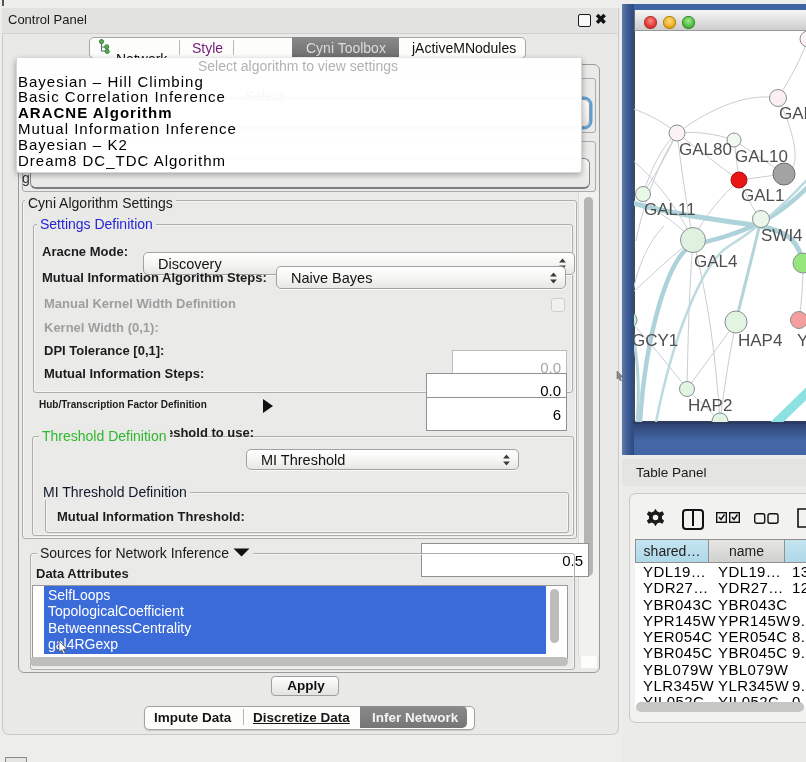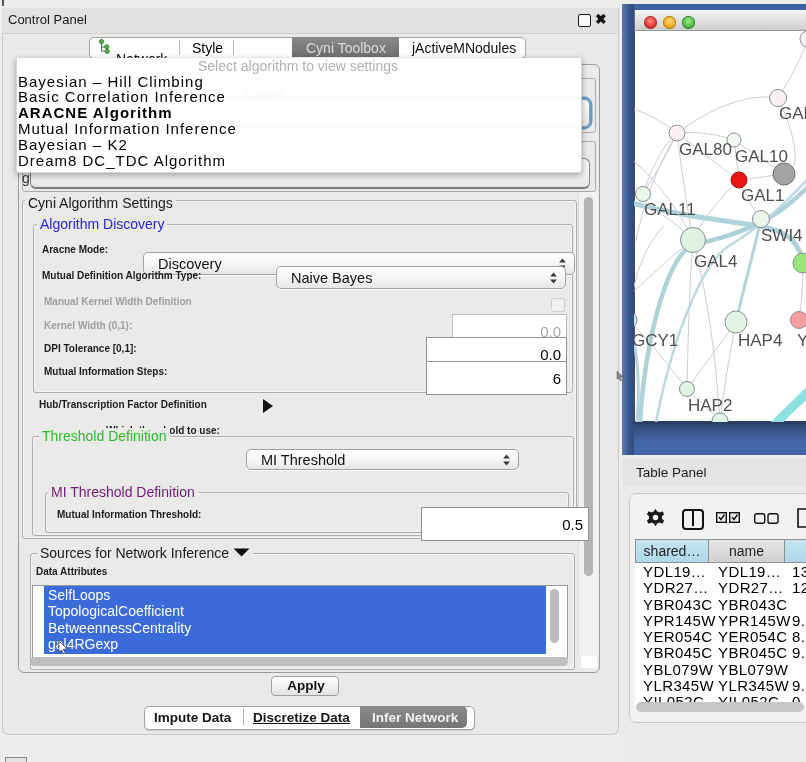--- a/index.html
+++ b/index.html
@@ -1,29 +1,29 @@
 <!DOCTYPE html>
 <html><head>
 <meta charset="utf-8">
 <style>
   html,body{margin:0;padding:0;}
   body{width:806px;height:762px;position:relative;overflow:hidden;
        background:#ededeb;font-family:"Liberation Sans",sans-serif;}
   .abs{position:absolute;}
-  .lbl{position:absolute;font-size:10px;font-weight:bold;color:#1c1c1c;white-space:nowrap;}
+  .lbl{position:absolute;font-size:13px;font-weight:bold;color:#1c1c1c;white-space:nowrap;}
   .dis{color:#9e9e9e;}
   .grp{position:absolute;border:1px solid #adadab;border-radius:3px;box-shadow:inset 0 0 0 1px rgba(255,255,255,.5);}
   .gt{position:absolute;font-size:14px;background:#e9e9e7;padding:0 3px;white-space:nowrap;z-index:3;}
   .combo{position:absolute;border:1px solid #a2a2a0;border-radius:5px;
          background:linear-gradient(#ffffff,#f4f4f2 55%,#e7e7e5);
          box-shadow:0 1px 0 rgba(255,255,255,.8);}
   .combo .tx{position:absolute;left:14px;top:50%;transform:translateY(-50%);font-size:14.5px;color:#111;}
   .updn{position:absolute;right:7px;top:50%;transform:translateY(-50%);width:9px;height:12px;}
   .fld{position:absolute;border:1px solid #919191;background:#fff;font-size:15px;color:#000;
-       text-align:right;box-sizing:border-box;padding:16px 5px;display:flex;align-items:center;justify-content:flex-end;}
+       text-align:right;box-sizing:border-box;padding:16px 5px;display:flex;align-items:center;justify-content:flex-end;margin-top:36px;}
 </style>
 </head>
 <body>
 
 <div class="abs" style="left:2px;top:8px;width:615px;height:726px;background:#e9e9e7;
      border:1px solid #c9c9c7;border-top:none;border-radius:0 0 7px 7px;"></div>
 
 <div class="abs" style="left:2px;top:8px;width:615px;height:25px;background:#e2e2e0;
      border-bottom:1px solid #cfcfcd;"></div>
 <div class="abs" style="left:8px;top:12px;font-size:13px;color:#1a1a1a;">Control Panel</div>
@@ -45,31 +45,31 @@
 <div class="abs" style="left:22px;top:170px;font-size:14px;color:#333;">g</div>
 
 <div class="abs" style="left:578px;top:192px;width:20px;height:464px;background:#f1f1ef;border-left:1px solid #d8d8d6;"></div>
 <div class="abs" style="left:584px;top:197px;width:9px;height:379px;background:#b5b5b3;border-radius:4.5px;"></div>
 <div class="abs" style="left:581px;top:656px;width:16px;height:12px;background:#fdfdfb;"></div>
 
 <div class="grp" style="left:22px;top:200px;width:553px;height:337px;"></div>
 <div class="gt" style="left:25px;top:195px;color:#1a1a1a;">Cyni Algorithm Settings</div>
 
 <div class="grp" style="left:33px;top:224px;width:538px;height:167px;"></div>
-<div class="gt" style="left:37px;top:216px;color:#2525d6;">Algorithm Discovery</div>
+<div class="gt" style="left:37px;top:216px;color:#2525d6;">Settings Definition</div>
 
 <div class="lbl" style="left:42px;top:244px;">Aracne Mode:</div>
 <div class="combo" style="left:143px;top:240px;width:430px;height:21px;margin-top:12px;">
   <span class="tx">Discovery</span>
   <svg class="updn" viewBox="0 0 9 12">
       <path d="M1.1 4.4 L4.5 0.6 L7.9 4.4 Z M1.1 7.6 L4.5 11.4 L7.9 7.6 Z" fill="#3a3a3a"></path>
     </svg>
 </div>
 
-<div class="lbl" style="left:42px;top:270px;">Mutual Definition Algorithm Type:</div>
+<div class="lbl" style="left:42px;top:270px;">Mutual Information Algorithm Steps:</div>
 <div class="combo" style="left:276px;top:266px;width:288px;height:21px;">
   <span class="tx">Naive Bayes</span>
   <svg class="updn" viewBox="0 0 9 12">
       <path d="M1.1 4.4 L4.5 0.6 L7.9 4.4 Z M1.1 7.6 L4.5 11.4 L7.9 7.6 Z" fill="#3a3a3a"></path>
     </svg>
 </div>
 
 <div class="lbl dis" style="left:44px;top:296px;">Manual Kernel Width Definition</div>
 <div class="abs" style="left:551px;top:298px;width:12px;height:12px;border:1px solid #cfcfcd;border-radius:3px;background:#f1f1ef;"></div>
 
@@ -92,21 +92,21 @@
 
 <div class="lbl" style="left:84px;top:425px;margin-left:22px;">Which threshold to use:</div>
 <div class="combo" style="left:246px;top:449px;width:271px;height:19px;">
   <span class="tx">MI Threshold</span>
   <svg class="updn" viewBox="0 0 9 12">
       <path d="M1.1 4.4 L4.5 0.6 L7.9 4.4 Z M1.1 7.6 L4.5 11.4 L7.9 7.6 Z" fill="#3a3a3a"></path>
     </svg>
 </div>
 
 <div class="grp" style="left:45px;top:492px;width:522px;height:39px;"></div>
-<div class="gt" style="left:48px;top:484px;color:#701a75;">MI Threshold Definition</div>
+<div class="gt" style="left:40px;top:484px;color:#0f172a;">MI Threshold Definition</div>
 <div class="lbl" style="left:57px;top:509px;">Mutual Information Threshold:</div>
 <div class="fld" style="left:421px;top:507px;width:168px;height:21px;">0.5</div>
 
 <div class="grp" style="left:30px;top:553px;width:543px;height:115px;"></div>
 <div class="gt" style="left:37px;top:545px;color:#1a1a1a;">Sources for Network Inference <svg width="17" height="9" viewBox="0 0 17 9" style="display:inline-block;vertical-align:1px;">
       <path d="M0.5 0.5 L16.5 0.5 L8.5 8.5 Z" fill="#111"></path>
     </svg></div>
 <div class="lbl" style="left:36px;top:566px;">Data Attributes</div>
 
 <div class="abs" style="left:32px;top:585px;width:534px;height:72px;border:1px solid #9a9a98;background:#fff;"></div>
@@ -141,21 +141,21 @@
 <div class="abs" style="left:179px;top:40px;width:1px;height:15px;background:#b9b9b7;"></div>
 <div class="abs" style="left:233px;top:40px;width:1px;height:15px;background:#b9b9b7;"></div>
 
 <svg class="abs" style="left:98px;top:38px;" width="13" height="16" viewBox="0 0 13 16">
   <path d="M3.5 5 L3.5 13 L8.5 13 M3.5 9 L7.5 9" stroke="#5d6d7d" stroke-width="1.1" fill="none"></path>
   <circle cx="3.5" cy="3.6" r="2.1" fill="#52b152" stroke="#2a7a2a" stroke-width="0.9"></circle>
   <circle cx="8.7" cy="8.8" r="2.1" fill="#52b152" stroke="#2a7a2a" stroke-width="0.9"></circle>
   <circle cx="9.2" cy="13.4" r="2.1" fill="#52b152" stroke="#2a7a2a" stroke-width="0.9"></circle>
 </svg>
 <div class="abs" style="left:116px;top:51px;font-size:14px;color:#111;">Network</div>
-<div class="abs" style="left:192px;top:40px;font-size:14px;color:#000000;">Style</div>
+<div class="abs" style="left:192px;top:40px;font-size:14px;color:#701a75;">Style</div>
 <div class="abs" style="left:245px;top:40px;font-size:14px;color:#111;margin-top:48px;">Select</div>
 <div class="abs" style="left:306px;top:40px;font-size:14px;color:#dcdcda;">Cyni Toolbox</div>
 <div class="abs" style="left:412px;top:40px;font-size:14px;color:#111;">jActiveMNodules</div>
 
 <div class="abs" style="left:16px;top:58px;width:564px;height:114px;background:rgba(255,255,255,.97);
      border:1px solid #d6d6d4;border-top:none;border-radius:0 0 4px 4px;box-shadow:0 2px 6px rgba(0,0,0,.35);z-index:5;"></div>
 <div class="abs" style="left:16px;top:58px;width:564px;text-align:center;font-size:14px;color:#b2b2b0;z-index:6;">Select algorithm to view settings</div>
 <div class="abs" style="left:18px;top:73.5px;font-size:15px;color:#000;line-height:15.9px;z-index:6;letter-spacing:1px;">
 Bayesian – Hill Climbing<br>
 Basic Correlation Inference<br>

